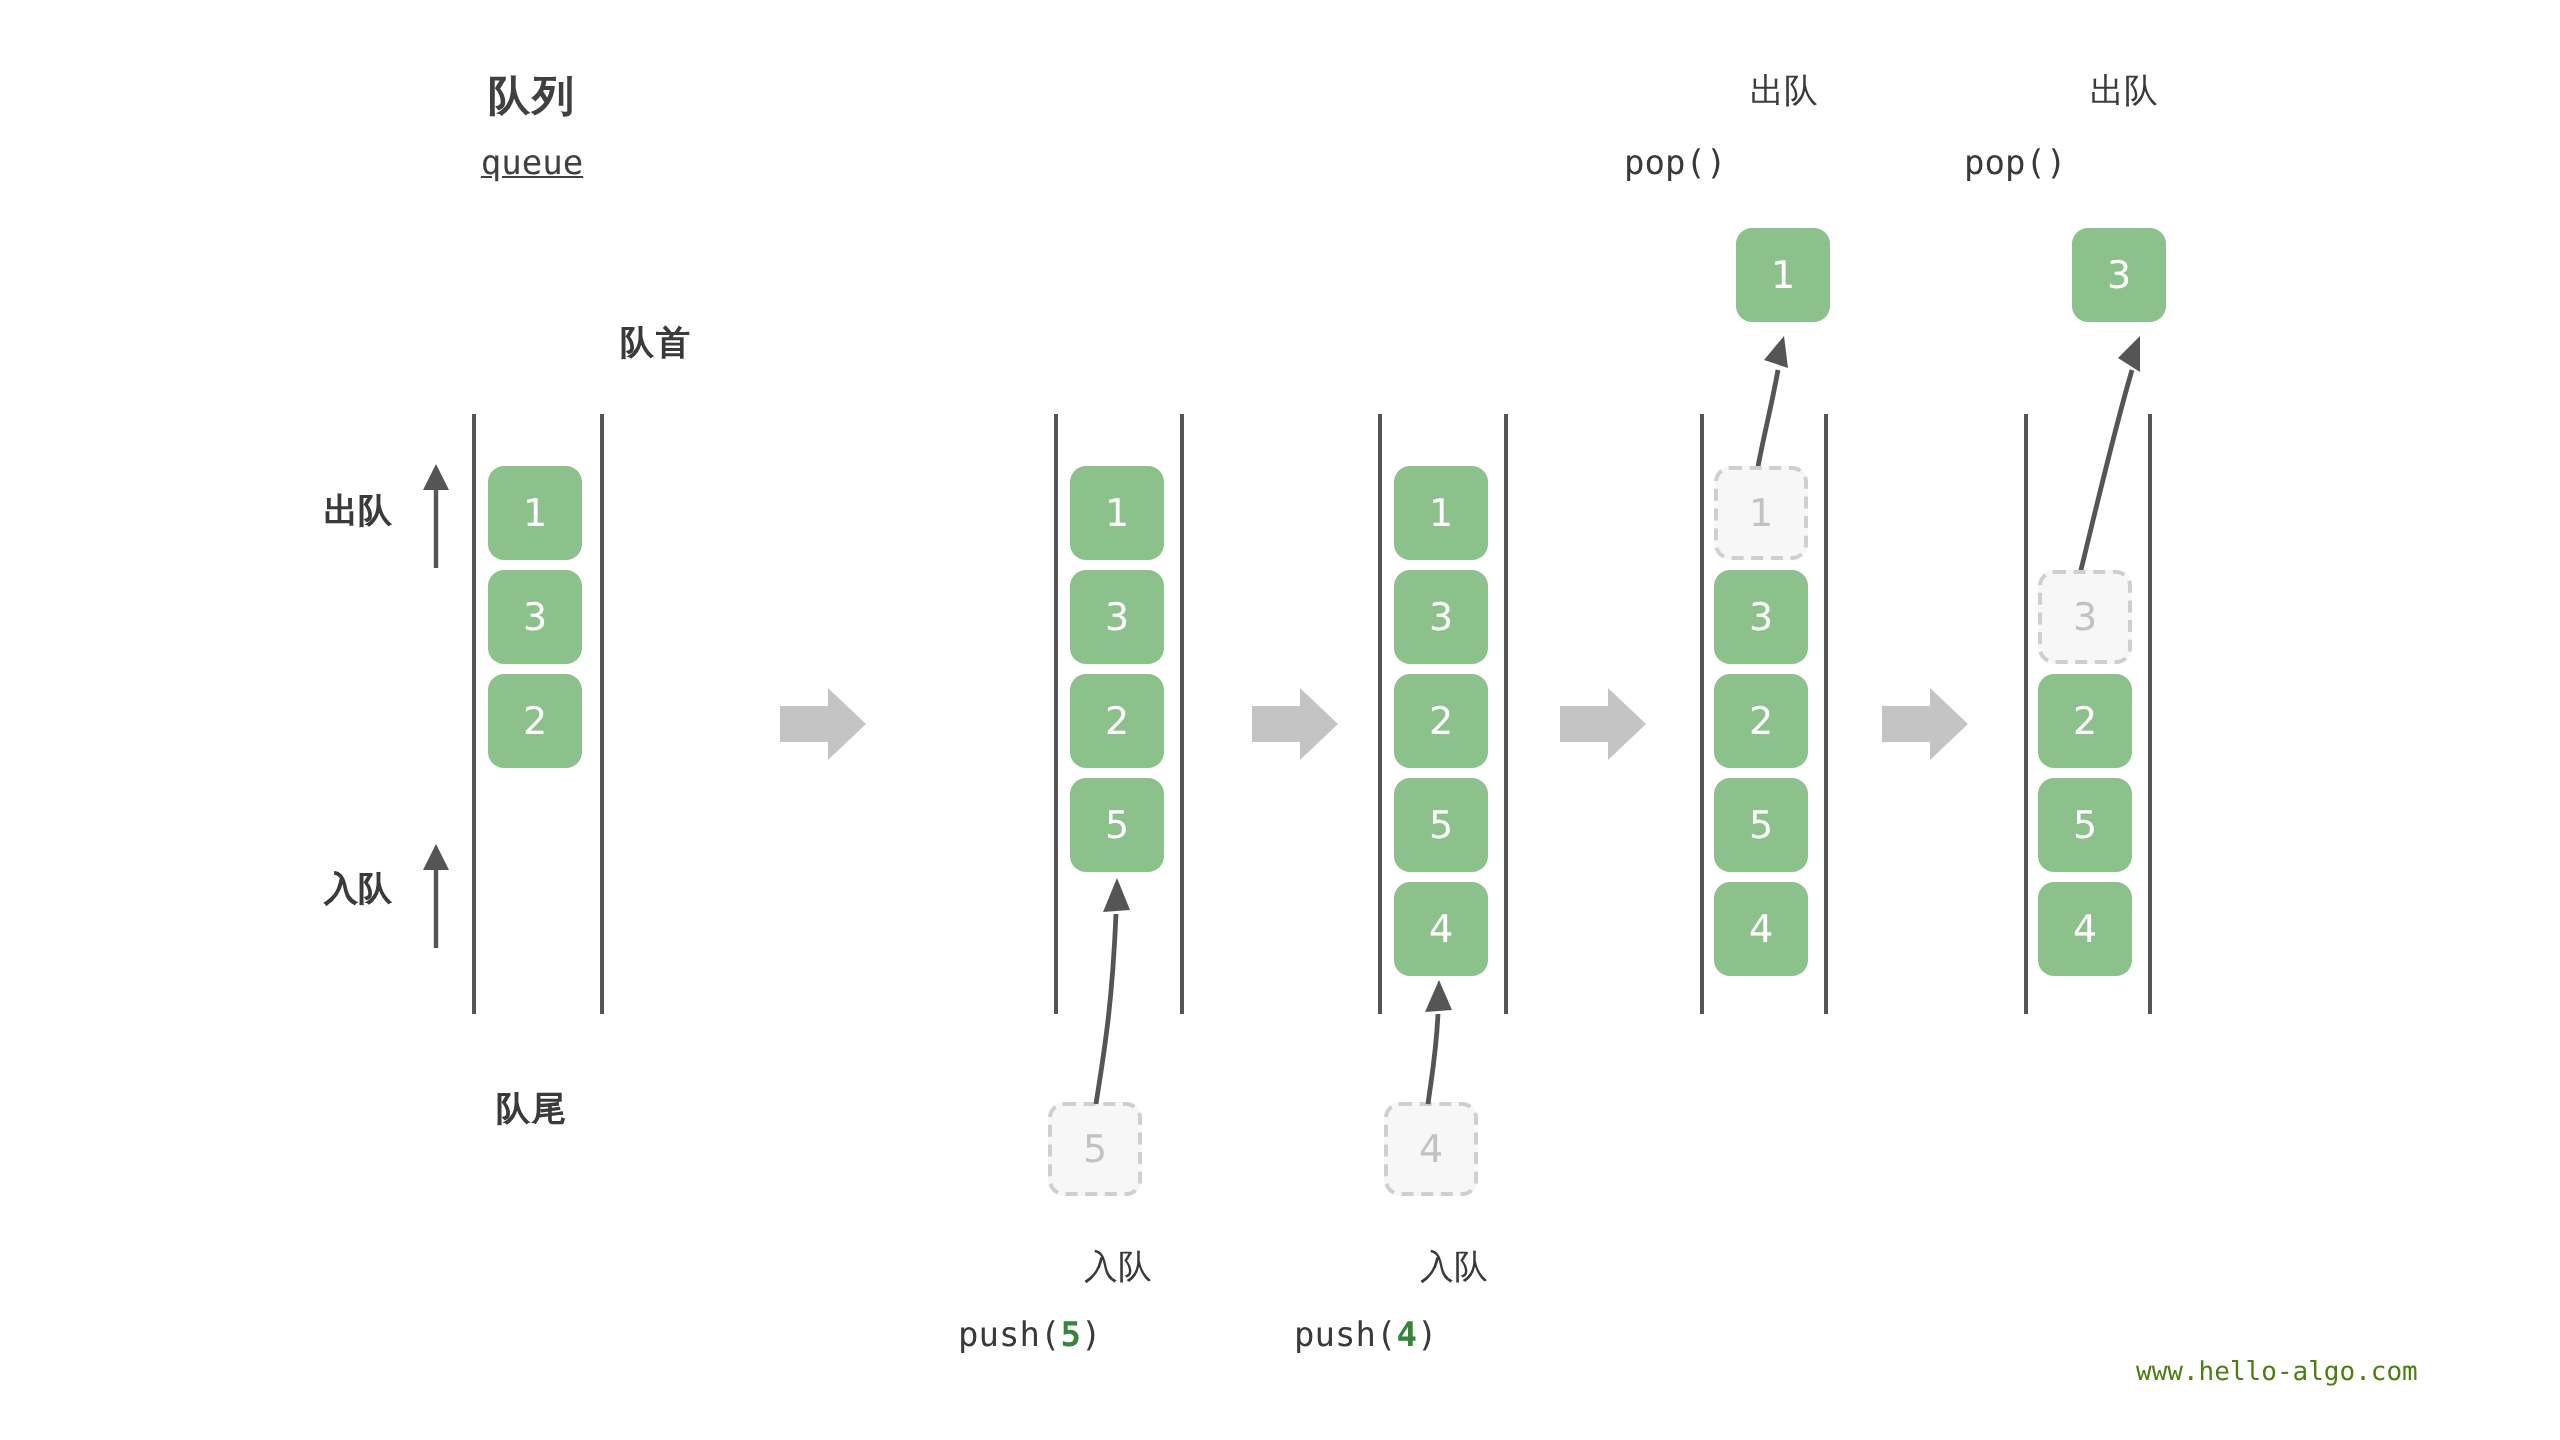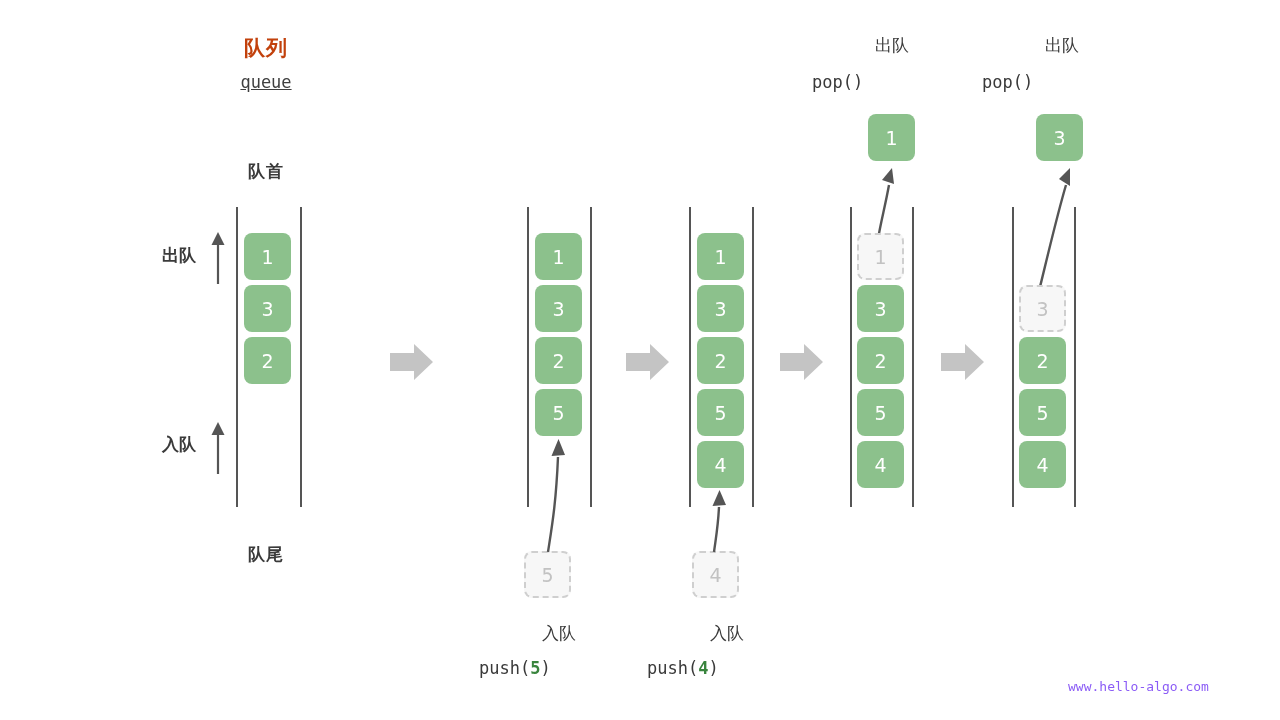--- a/index.html
+++ b/index.html
@@ -18,21 +18,21 @@
     height: 720px;
     background: #ffffff;
     overflow: hidden;
   }
   .abs { position: absolute; }
 
   
   .title-cn {
     font-size: 21px;
     font-weight: bold;
-    color: #c2410c;
+    color: #404040;
     text-align: center;
     letter-spacing: 1px;
     white-space: nowrap;
   }
   .title-mono {
     font-family: "DejaVu Sans Mono", "Liberation Mono", monospace;
     font-size: 17px;
     color: #3f3f3f;
     text-align: center;
     white-space: nowrap;
@@ -111,34 +111,34 @@
   }
 
   
   .vline-arrow { position: absolute; }
 
   
   .watermark {
     position: absolute;
     font-family: "DejaVu Sans Mono", "Liberation Mono", monospace;
     font-size: 13px;
-    color: #8b5cf6;
+    color: #4d7c0f;
     white-space: nowrap;
   }
   svg { display: block; overflow: visible; }
 </style>
 </head>
 <body>
 
 <div id="canvas">
 
   <div class="abs title-cn" style="left:186px; top:34px; width:160px;">队列</div>
   <div class="abs title-mono" style="left:186px; top:72px; width:160px;">queue</div>
 
-  <div class="abs head-label" style="left:186px; top:160px; width:160px;">队首</div>
+  <div class="abs head-label" style="left:186px; top:160px; width:160px;text-align:right;">队首</div>
   <div class="abs head-label" style="left:186px; top:543px; width:160px;">队尾</div>
 
   <div class="abs side-label" style="left:100px; top:244px; width:96px;">出队</div>
   <div class="abs vline-arrow" style="left:206px; top:230px;">
     <svg width="24" height="56" viewBox="0 0 24 56">
       <line x1="12" y1="54" x2="12" y2="12" stroke="#555" stroke-width="2.2"></line>
       <path d="M12 2 L18.5 15 L5.5 15 Z" fill="#555"></path>
     </svg>
   </div>
 

